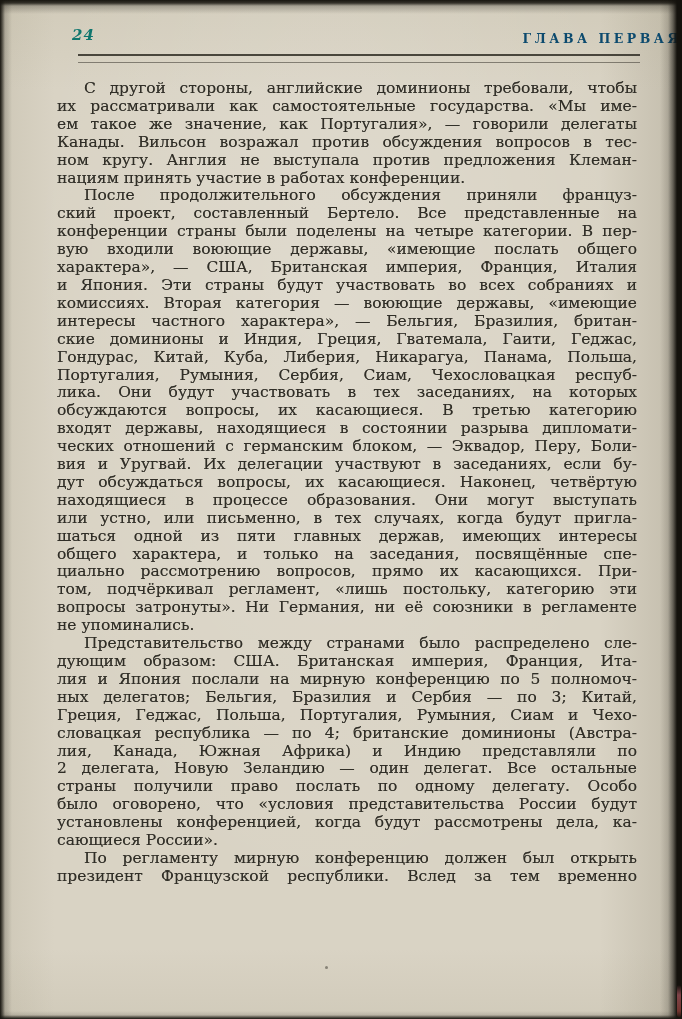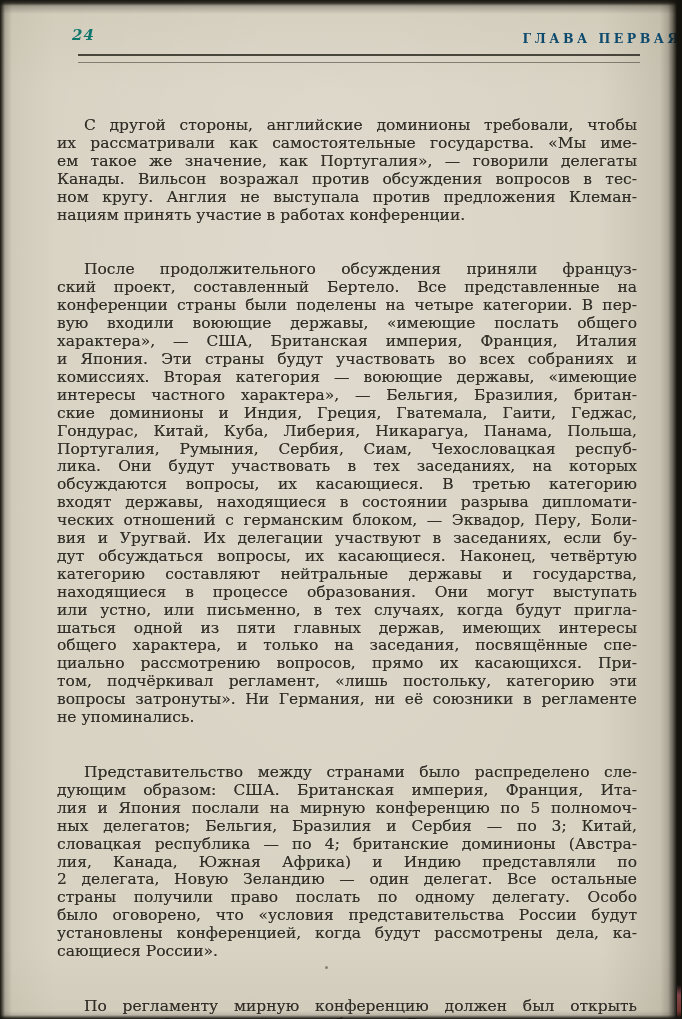--- a/index.html
+++ b/index.html
@@ -77,21 +77,21 @@
   .para { margin: 0; }
   .line {
     text-align: justify;
     text-align-last: justify;
     -moz-text-align-last: justify;
   }
   .line.lastline {
     text-align-last: left;
     -moz-text-align-last: left;
   }
-  .line.first { text-indent: 27px; margin-top: 37px; }
+  .line.first { text-indent: 27px; }
 </style>
 </head>
 <body>
 
 <div class="vignette"></div>
 
 <div class="page-num">24</div>
 <div class="running-head">ГЛАВА ПЕРВАЯ</div>
 <div class="head-rule"></div>
 
@@ -115,35 +115,35 @@
       <div class="line">интересы частного характера», — Бельгия, Бразилия, британ-</div>
       <div class="line">ские доминионы и Индия, Греция, Гватемала, Гаити, Геджас,</div>
       <div class="line">Гондурас, Китай, Куба, Либерия, Никарагуа, Панама, Польша,</div>
       <div class="line">Португалия, Румыния, Сербия, Сиам, Чехословацкая респуб-</div>
       <div class="line">лика. Они будут участвовать в тех заседаниях, на которых</div>
       <div class="line">обсуждаются вопросы, их касающиеся. В третью категорию</div>
       <div class="line">входят державы, находящиеся в состоянии разрыва дипломати-</div>
       <div class="line">ческих отношений с германским блоком, — Эквадор, Перу, Боли-</div>
       <div class="line">вия и Уругвай. Их делегации участвуют в заседаниях, если бу-</div>
       <div class="line">дут обсуждаться вопросы, их касающиеся. Наконец, четвёртую</div>
-      <div class="line">категорию составляют нейтральные державы и государства,</div>
       <div class="line">находящиеся в процессе образования. Они могут выступать</div>
       <div class="line">или устно, или письменно, в тех случаях, когда будут пригла-</div>
       <div class="line">шаться одной из пяти главных держав, имеющих интересы</div>
       <div class="line">общего характера, и только на заседания, посвящённые спе-</div>
       <div class="line">циально рассмотрению вопросов, прямо их касающихся. При-</div>
       <div class="line">том, подчёркивал регламент, «лишь постольку, категорию эти</div>
       <div class="line">вопросы затронуты». Ни Германия, ни её союзники в регламенте</div>
       <div class="line lastline">не упоминались.</div>
     </div>
     <div class="para">
       <div class="line first">Представительство между странами было распределено сле-</div>
       <div class="line">дующим образом: США. Британская империя, Франция, Ита-</div>
       <div class="line">лия и Япония послали на мирную конференцию по 5 полномоч-</div>
       <div class="line">ных делегатов; Бельгия, Бразилия и Сербия — по 3; Китай,</div>
+      <div class="line">Греция, Геджас, Польша, Португалия, Румыния, Сиам и Чехо-</div>
       <div class="line">словацкая республика — по 4; британские доминионы (Австра-</div>
       <div class="line">лия, Канада, Южная Африка) и Индию представляли по</div>
       <div class="line">2 делегата, Новую Зеландию — один делегат. Все остальные</div>
       <div class="line">страны получили право послать по одному делегату. Особо</div>
       <div class="line">было оговорено, что «условия представительства России будут</div>
       <div class="line">установлены конференцией, когда будут рассмотрены дела, ка-</div>
       <div class="line lastline">сающиеся России».</div>
     </div>
     <div class="para">
       <div class="line first">По регламенту мирную конференцию должен был открыть</div>

